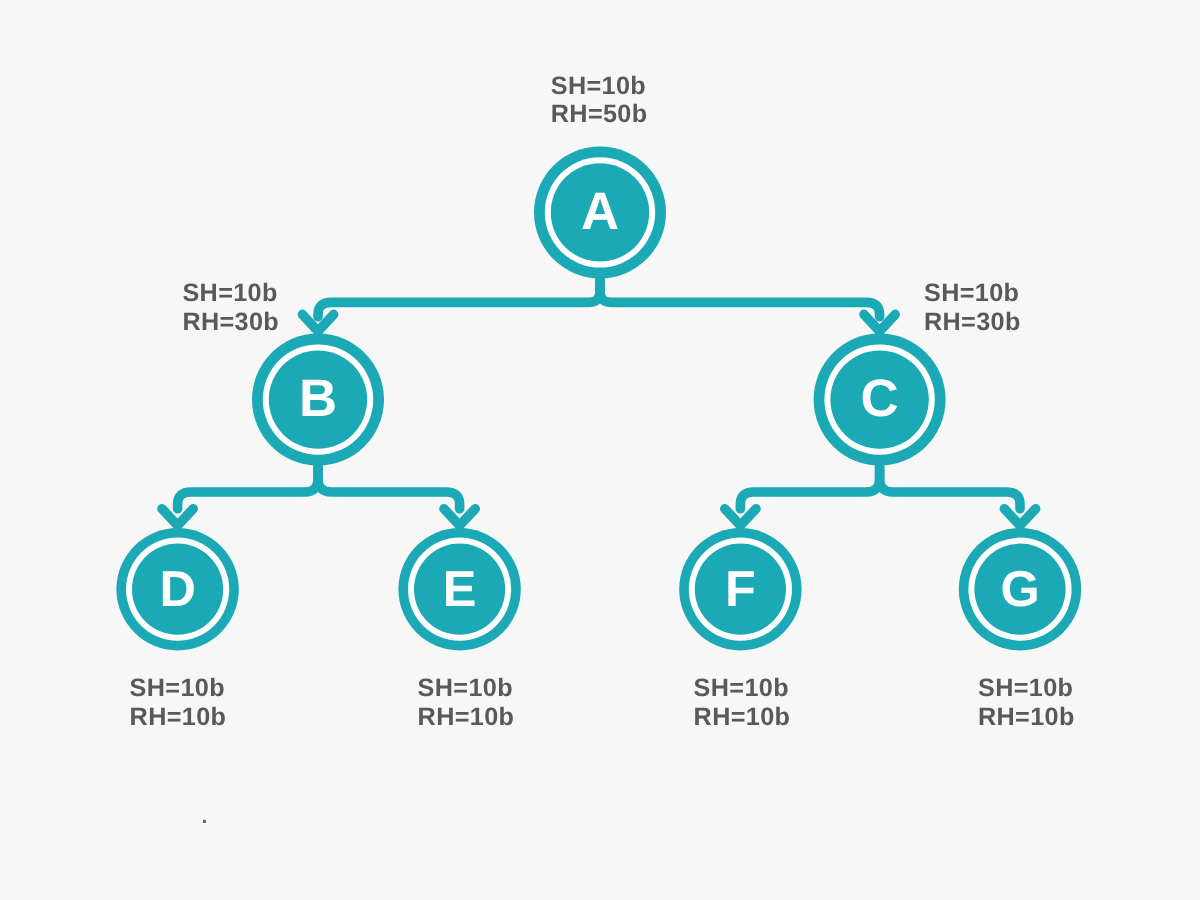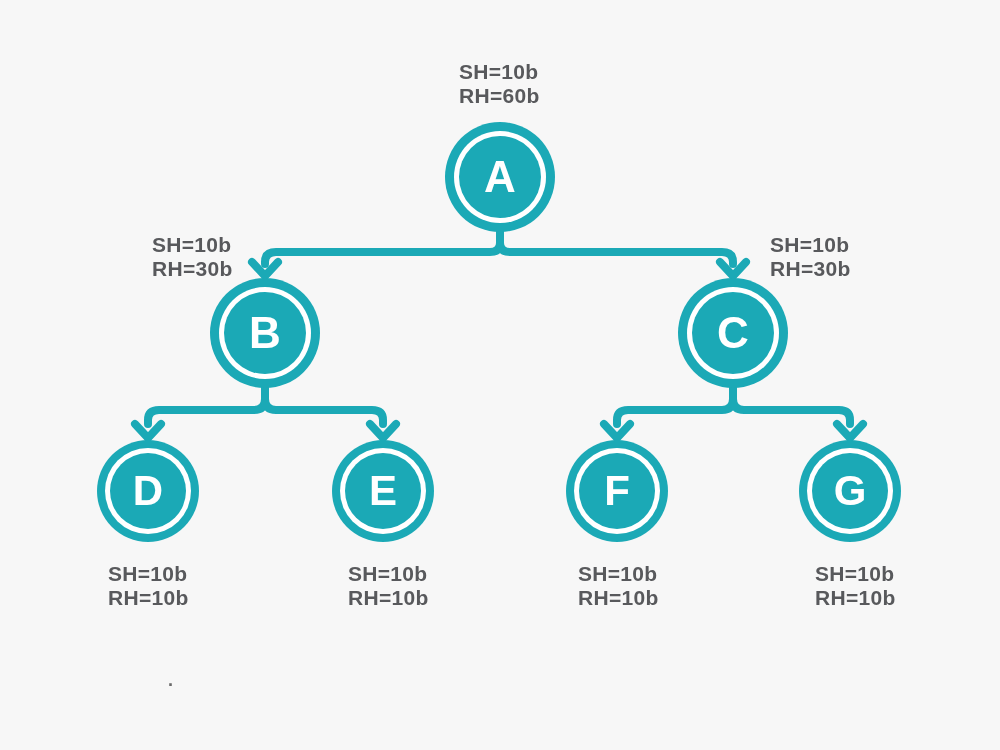--- a/index.html
+++ b/index.html
@@ -89,21 +89,21 @@
     <path d="M 370 424 L 383 438 L 396 424"></path>
 
     <path d="M 733 389 L 733 399 Q 733 410 722 410 L 628 410 Q 617 410 617 420 L 617 424"></path>
     <path d="M 604 424 L 617 438 L 630 424"></path>
     <path d="M 733 389 L 733 399 Q 733 410 744 410 L 839 410 Q 850 410 850 420 L 850 424"></path>
     <path d="M 837 424 L 850 438 L 863 424"></path>
   </svg>
 
   <div class="annot" style="left:459px; top:60px;">
     <span>SH=10b</span>
-    <span>RH=60b</span>
+    <span>RH=50b</span>
   </div>
   <div class="annot" style="left:152px; top:233px;">
     <span>SH=10b</span>
     <span>RH=30b</span>
   </div>
   <div class="annot" style="left:770px; top:233px;">
     <span>SH=10b</span>
     <span>RH=30b</span>
   </div>
   <div class="annot" style="left:108px; top:562px;">

